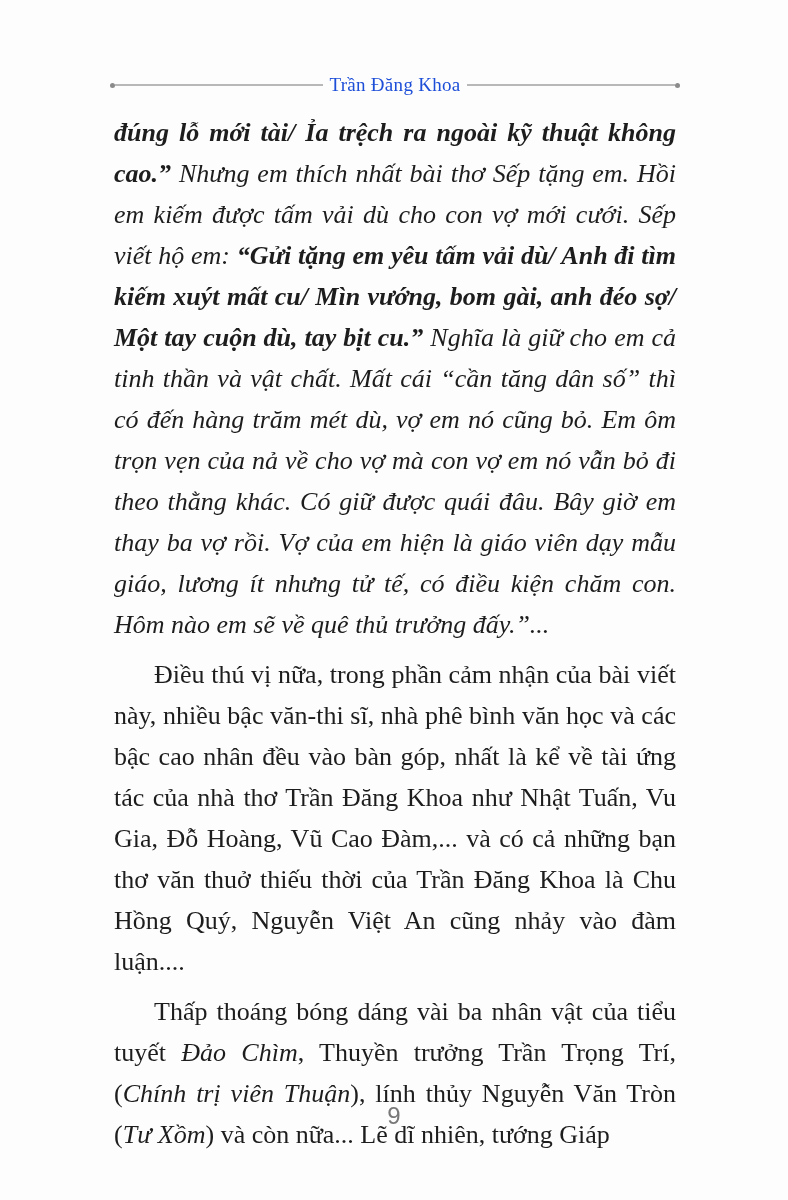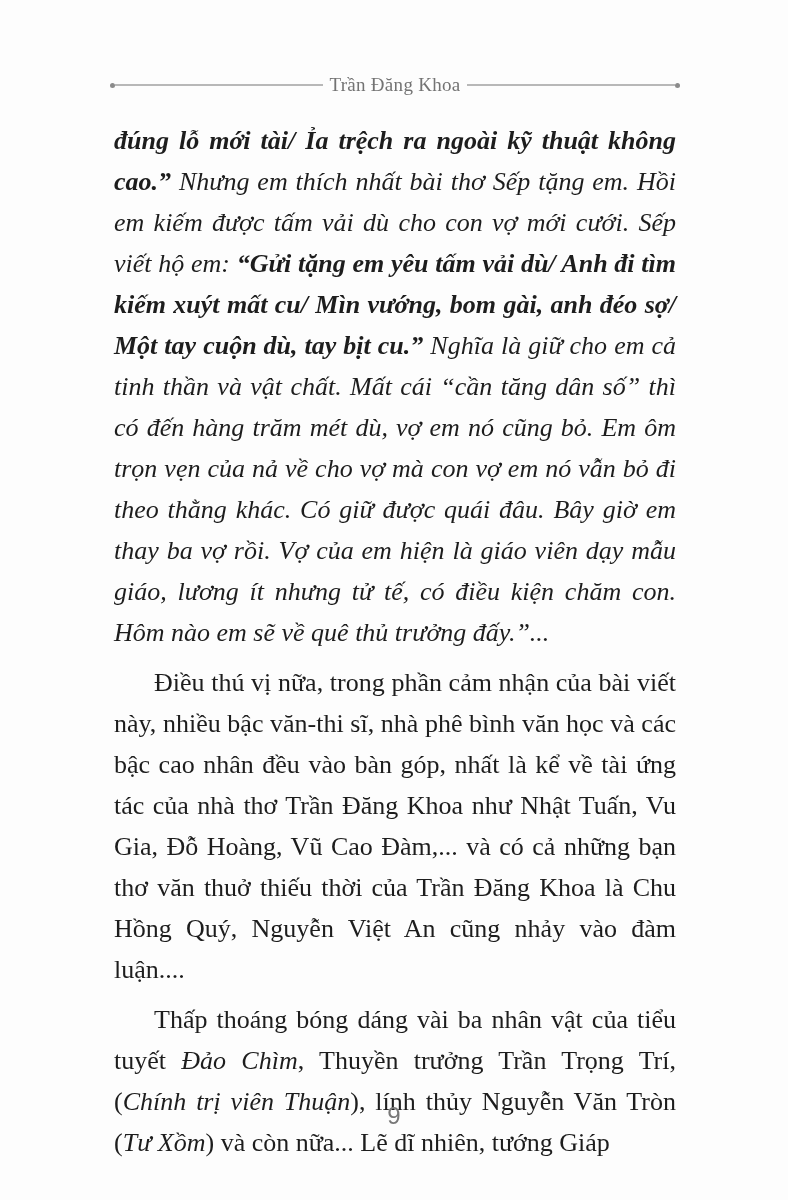--- a/index.html
+++ b/index.html
@@ -34,30 +34,30 @@
   }
   .header .rule {
     flex: 1 1 auto;
     height: 2px;
     background: #b8b8b8;
   }
   .header .running-head {
     flex: 0 0 auto;
     padding: 0 6px;
     font-size: 19px;
-    color: #737373;
+    color: #1d4ed8;
     letter-spacing: 0.3px;
     white-space: nowrap;
     line-height: 1;
     transform: translateY(-1px);
   }
   
   .body-text {
     position: absolute;
-    top: 120px;
+    top: 112px;
     left: 114px;
     width: 562px;
     font-size: 26px;
     line-height: 41px;
     color: #1d1d1d;
     text-align: justify;
   }
   .para {
     margin: 0 0 9px 0;
   }

